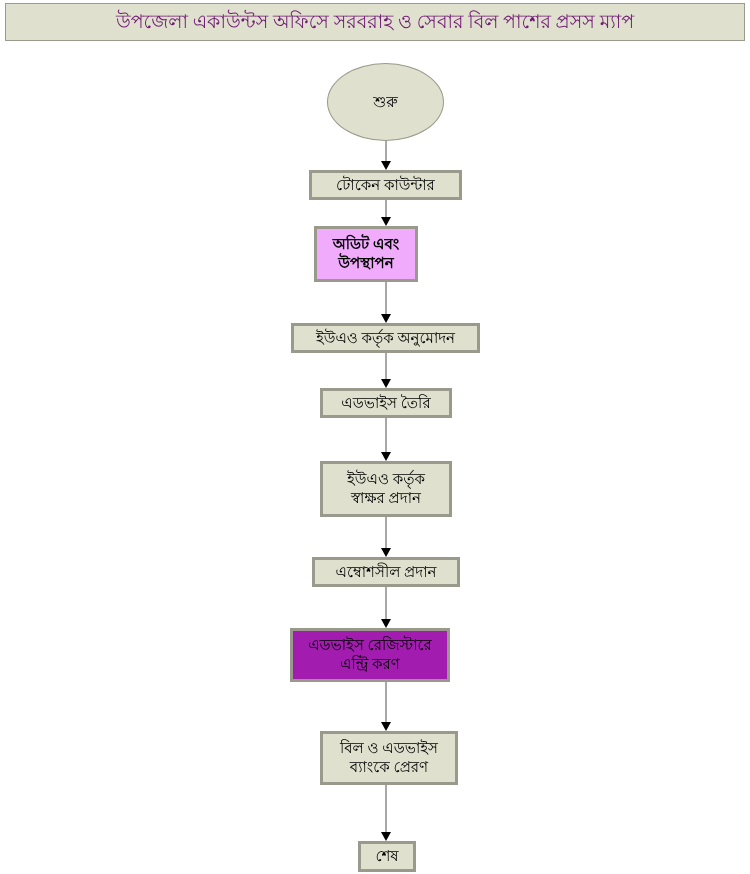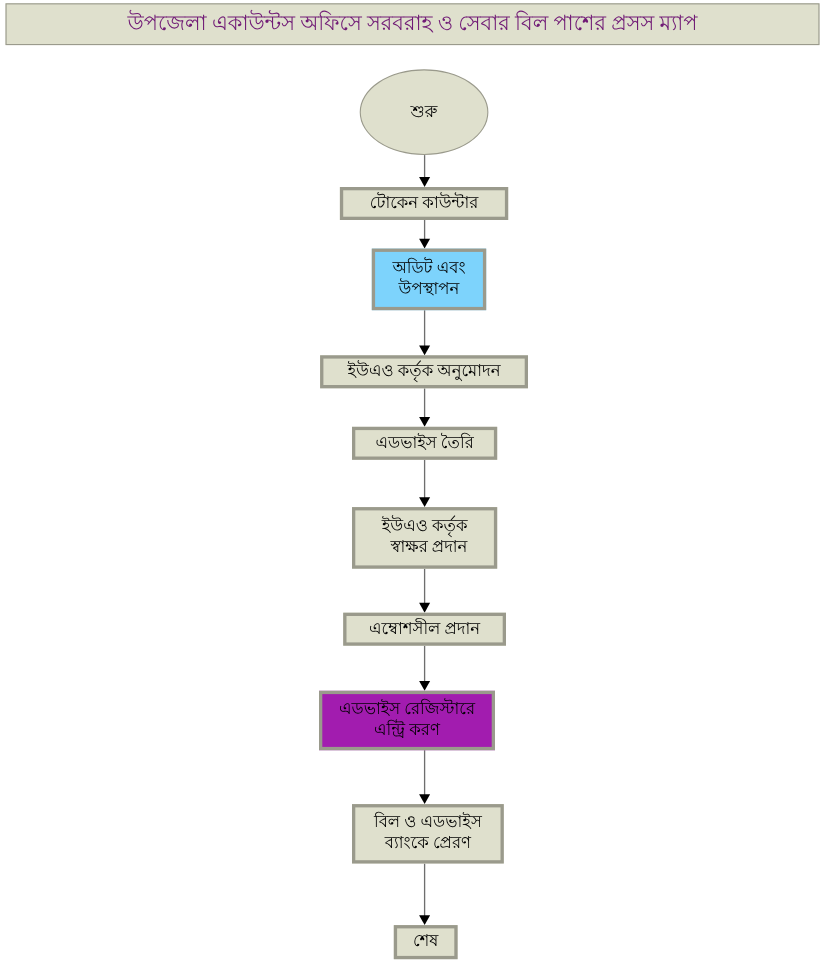--- a/index.html
+++ b/index.html
@@ -126,31 +126,31 @@
         <polygon points="381,832 391,832 386,841" fill="#000000"></polygon>
       </g>
     </svg>
   <div id="node-layer">
       <div class="node terminator-oval" style="left: 327px; top: 63px; width: 117px; height: 78px; background: rgb(223, 224, 205); border-color: rgb(154, 154, 140);">
         <span class="node-label">শুরু</span>
       </div>
       <div class="node" style="left: 309px; top: 170px; width: 153px; height: 30px; background: rgb(223, 224, 205); border-color: rgb(154, 154, 140);">
         <span class="node-label">টোকেন কাউন্টার</span>
       </div>
-      <div class="node" style="left: 338px; top: 226px; width: 104px; height: 56px; background: #7dd3fc; border-color: rgb(154, 154, 140);">
+      <div class="node" style="left: 314px; top: 226px; width: 104px; height: 56px; background: #f0abfc; border-color: rgb(154, 154, 140); font-weight: bold;">
         <span class="node-label">অডিট এবং
 উপস্থাপন</span>
       </div>
       <div class="node" style="left: 291px; top: 323px; width: 189px; height: 30px; background: rgb(223, 224, 205); border-color: rgb(154, 154, 140);">
         <span class="node-label">ইউএও কর্তৃক অনুমোদন</span>
       </div>
       <div class="node" style="left: 320px; top: 388px; width: 132px; height: 30px; background: rgb(223, 224, 205); border-color: rgb(154, 154, 140);">
         <span class="node-label">এডভাইস তৈরি</span>
       </div>
-      <div class="node" style="left: 320px; top: 461px; width: 132px; height: 56px; background: rgb(223, 224, 205); border-color: rgb(154, 154, 140); text-align: right;">
+      <div class="node" style="left: 320px; top: 461px; width: 132px; height: 56px; background: rgb(223, 224, 205); border-color: rgb(154, 154, 140);">
         <span class="node-label">ইউএও কর্তৃক
 স্বাক্ষর প্রদান</span>
       </div>
       <div class="node" style="left: 312px; top: 557px; width: 148px; height: 30px; background: rgb(223, 224, 205); border-color: rgb(154, 154, 140);">
         <span class="node-label">এম্বোশসীল প্রদান</span>
       </div>
       <div class="node" style="left: 290px; top: 628px; width: 160px; height: 54px; background: #a21caf; border-color: rgb(154, 154, 140);">
         <span class="node-label">এডভাইস রেজিস্টারে
 এন্ট্রি করণ</span>
       </div>

